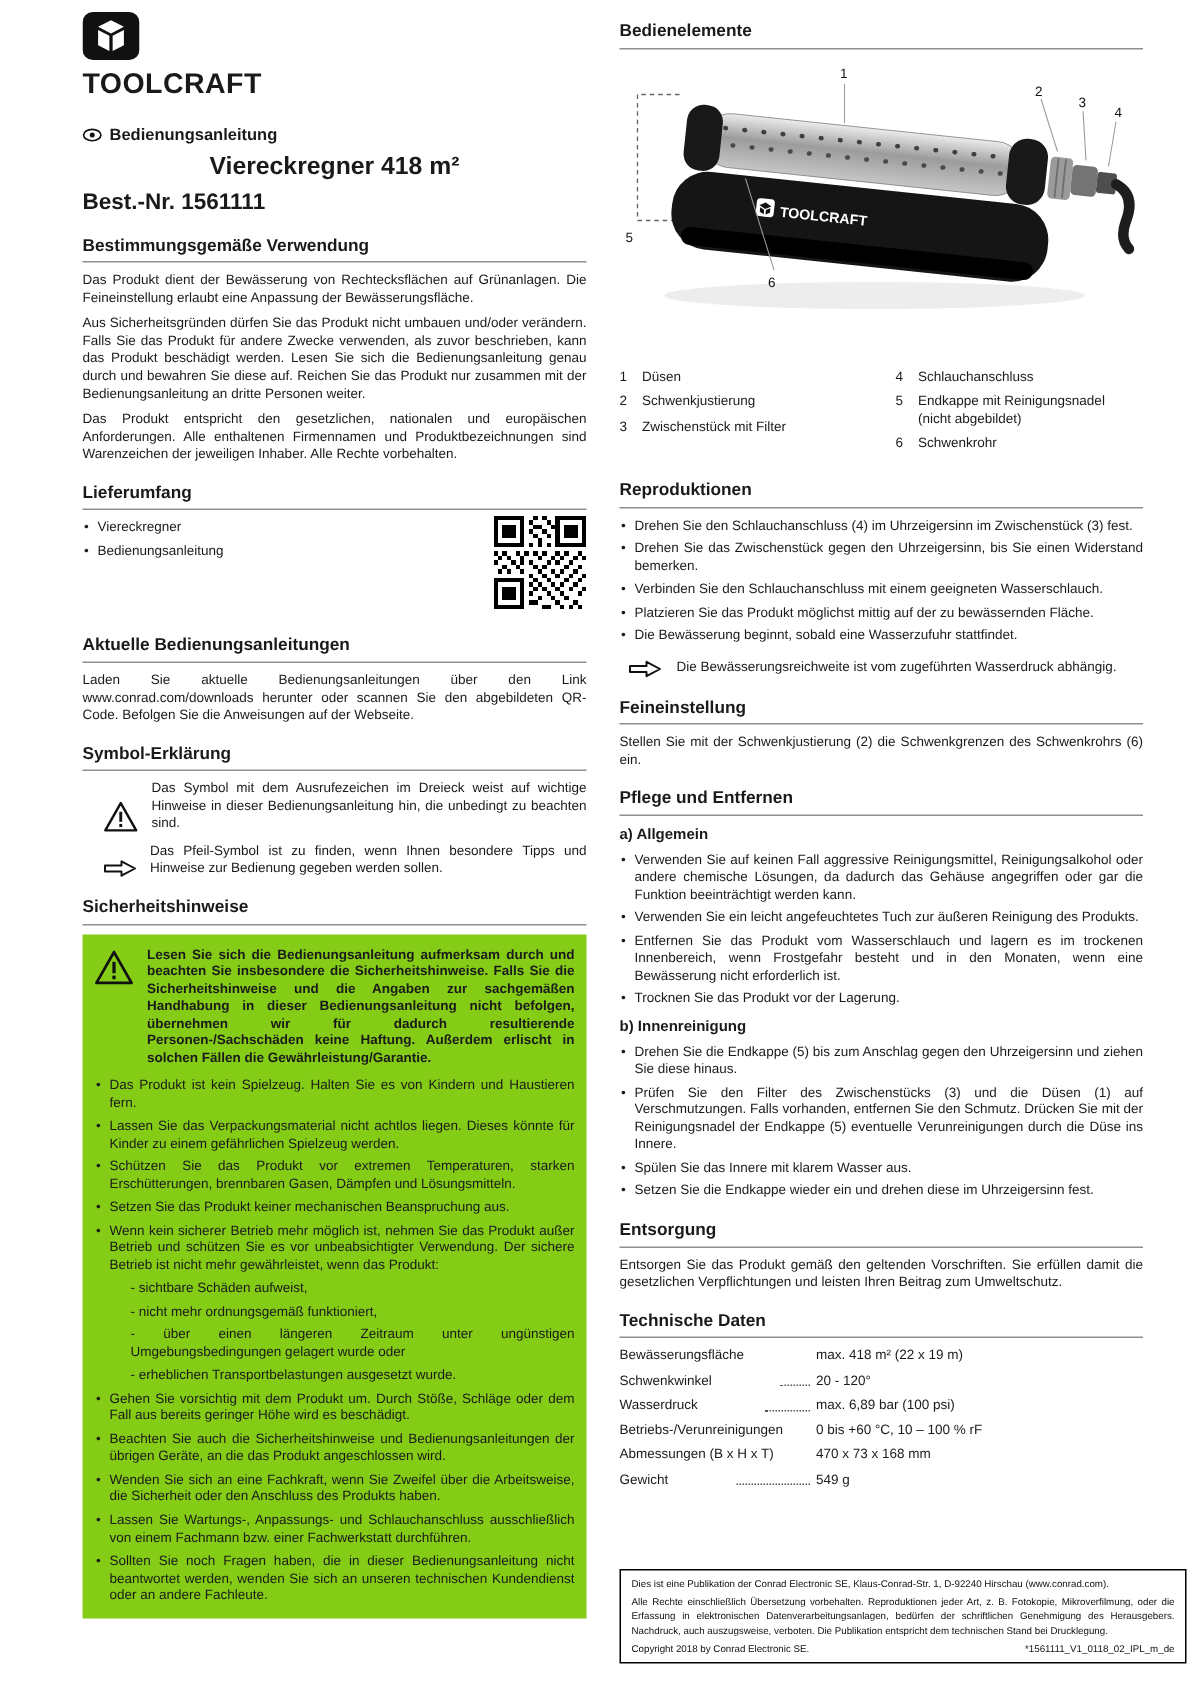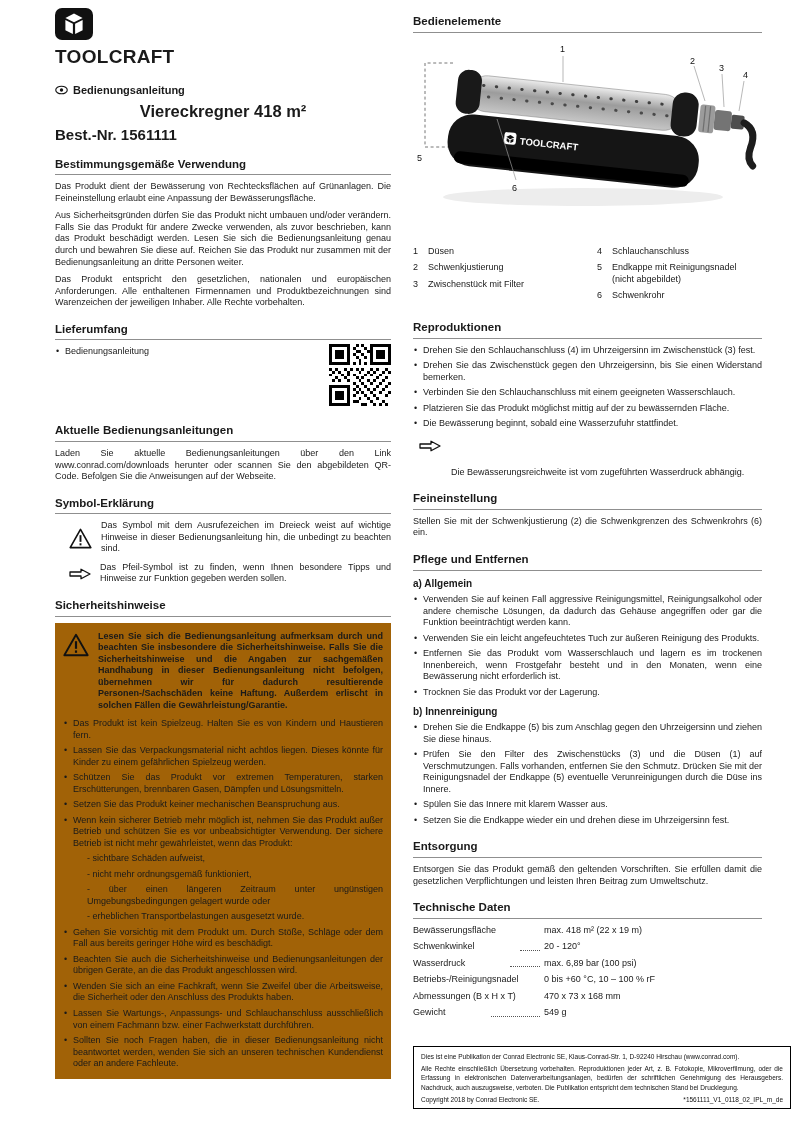--- a/index.html
+++ b/index.html
@@ -29,45 +29,45 @@
 
   ul.bullets { list-style:none; }
   ul.bullets li { position:relative; padding-left:10px; margin-bottom:4px; text-align:justify; }
   ul.bullets li::before { content:"\2022"; position:absolute; left:1px; }
 
   .delivery { position:relative; min-height:64px; }
   .qr { position:absolute; right:0; top:-2px; width:62px; height:62px; }
 
   .link { }
 
-  .sym-row { display:flex; gap:9px; margin:2px 0 7px 14px; align-items:center; }
+  .sym-row { display:flex; gap:9px; margin:2px 0 7px 14px; align-items:flex-end; }
   .sym-row .tri-icon, .sym-row .arrow-icon { flex:0 0 auto; margin-top:1px; }
   .tri-icon { width:23px; height:21px; }
   .arrow-icon { width:22px; height:12px; }
   .sym-row p { flex:1; margin-bottom:0; }
 
-  .safety-box { background:#a16207; padding:8px 8px 5px; }
+  .safety-box { background:#84cc16; padding:8px 8px 5px; }
   .safety-head { display:flex; gap:9px; margin-bottom:7px; }
   .safety-head .tri-icon { width:26px; height:24px; flex:0 0 auto; margin-top:2px; }
   .safety-intro { font-weight:bold; text-align:justify; flex:1; }
   .dashes { margin:1px 0 4px 24px; }
   .dashes .dash-item { margin-bottom:4px; text-align:justify; }
 
   .figure { width:349px; height:205px; display:block; }
   .legend { display:flex; gap:8px; margin-top:2px; }
   .legend-col { width:176px; }
   .legend-col:last-child { flex:1; }
   .legend-row { display:flex; margin-bottom:5px; }
   .legend-num { width:15px; flex:0 0 auto; }
   .legend-label { flex:1; }
   .legend-sub { display:block; }
 
   .note { display:flex; gap:10px; margin:9px 0 2px 6px; align-items:flex-start; }
   .note .arrow-icon { flex:0 0 auto; margin-top:1px; }
-  .note p { flex:1; margin-bottom:0;margin-top:28px; }
+  .note p { flex:1; margin-bottom:0; }
 
   .sub { font-weight:bold; font-size:10px; margin:7px 0 4px; }
 
   .tech-row { display:flex; margin-bottom:5px; }
   .tech-label-wrap { display:flex; width:128px; flex:0 0 auto;gap:44px; }
   .tech-label { white-space:nowrap; }
   .tech-leader { flex:1; border-bottom:1.5px dotted #555; margin:0 1px 2px 1px; }
   .tech-value { padding-left:3px; }
 
   .footer {
@@ -111,20 +111,21 @@
 
     <p class="body">Das Produkt dient der Bewässerung von Rechtecksflächen auf Grünanlagen. Die Feineinstellung erlaubt eine Anpassung der Bewässerungsfläche.</p>
         <p class="body">Aus Sicherheitsgründen dürfen Sie das Produkt nicht umbauen und/oder verändern. Falls Sie das Produkt für andere Zwecke verwenden, als zuvor beschrieben, kann das Produkt beschädigt werden. Lesen Sie sich die Bedienungsanleitung genau durch und bewahren Sie diese auf. Reichen Sie das Produkt nur zusammen mit der Bedienungsanleitung an dritte Personen weiter.</p>
         <p class="body">Das Produkt entspricht den gesetzlichen, nationalen und europäischen Anforderungen. Alle enthaltenen Firmennamen und Produktbezeichnungen sind Warenzeichen der jeweiligen Inhaber. Alle Rechte vorbehalten.</p>
       </div>
 
     <h2 class="sec">Lieferumfang</h2>
     <div class="delivery">
       <ul class="bullets">
 
+      <li>Viereckregner</li>
           <li>Bedienungsanleitung</li>
         </ul>
       <svg class="qr" viewBox="0 0 21 21" shape-rendering="crispEdges">
         <rect width="21" height="21" fill="#fff"></rect>
         <g fill="#000">
           <rect x="0" y="0" width="7" height="7"></rect>
             <rect x="1" y="1" width="5" height="5" fill="#fff"></rect>
             <rect x="2" y="2" width="3" height="3"></rect>
           <rect x="14" y="0" width="7" height="7"></rect>
             <rect x="15" y="1" width="5" height="5" fill="#fff"></rect>
@@ -146,21 +147,21 @@
         <path d="M12 1.5 L22.8 20.5 H1.2 Z" fill="none" stroke="#111" stroke-width="1.7" stroke-linejoin="round"></path>
         <rect x="11" y="7.5" width="2" height="7" fill="#111"></rect>
           <rect x="11" y="16" width="2" height="2.2" fill="#111"></rect>
       </svg>
       <p class="body">Das Symbol mit dem Ausrufezeichen im Dreieck weist auf wichtige Hinweise in dieser Bedienungsanleitung hin, die unbedingt zu beachten sind.</p>
     </div>
     <div class="sym-row">
       <svg class="arrow-icon" viewBox="0 0 22 12">
         <path d="M1 4 H12 V1.2 L21 6 L12 10.8 V8 H1 Z" fill="none" stroke="#111" stroke-width="1.3" stroke-linejoin="round"></path>
       </svg>
-      <p class="body">Das Pfeil-Symbol ist zu finden, wenn Ihnen besondere Tipps und Hinweise zur Funktion gegeben werden sollen.</p>
+      <p class="body">Das Pfeil-Symbol ist zu finden, wenn Ihnen besondere Tipps und Hinweise zur Bedienung gegeben werden sollen.</p>
     </div>
 
     <h2 class="sec">Sicherheitshinweise</h2>
     <div class="safety-box">
       <div class="safety-head">
         <svg class="tri-icon" viewBox="0 0 24 22">
           <path d="M12 1.5 L22.8 20.5 H1.2 Z" fill="none" stroke="#111" stroke-width="1.7" stroke-linejoin="round"></path>
           <rect x="11" y="7.5" width="2" height="7" fill="#111"></rect>
             <rect x="11" y="16" width="2" height="2.2" fill="#111"></rect>
         </svg>
@@ -346,21 +347,21 @@
         <div class="tech-row">
           <span class="tech-label-wrap">
             <span class="tech-label">Wasserdruck</span>
             <span class="tech-leader"></span>
           </span>
           <span class="tech-value">max. 6,89 bar (100 psi)</span>
         </div>
 
         <div class="tech-row">
           <span class="tech-label-wrap">
-            <span class="tech-label">Betriebs-/Reinigungsnadel</span>
+            <span class="tech-label">Betriebs-/Verunreinigungen</span>
             <span class="tech-leader"></span>
           </span>
           <span class="tech-value">0 bis +60 °C, 10 – 100 % rF</span>
         </div>
 
         <div class="tech-row">
           <span class="tech-label-wrap">
             <span class="tech-label">Abmessungen (B x H x T)</span>
             <span class="tech-leader"></span>
           </span>

